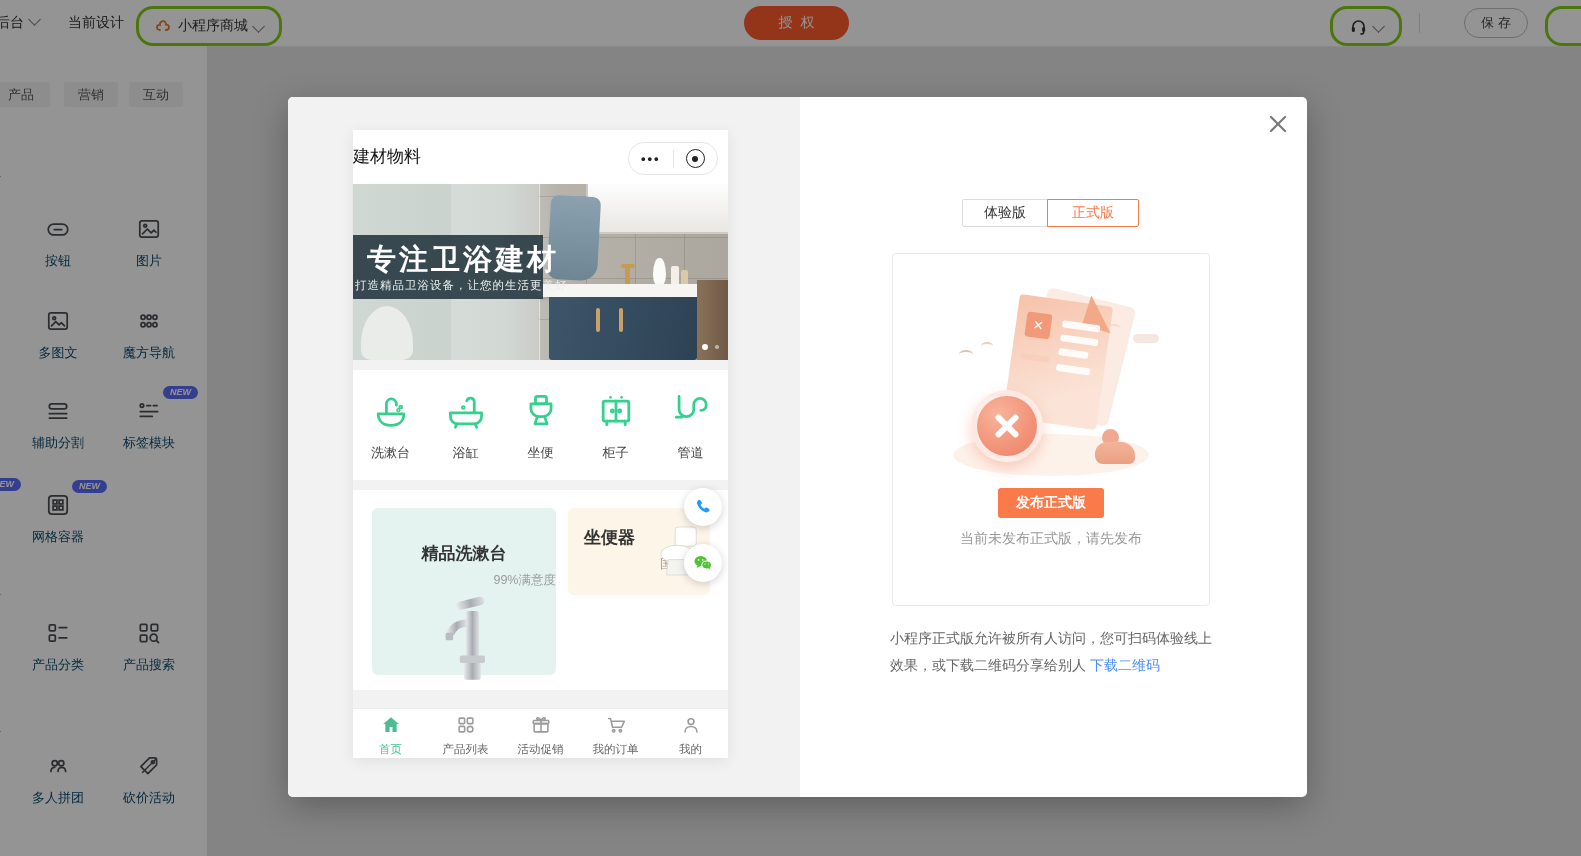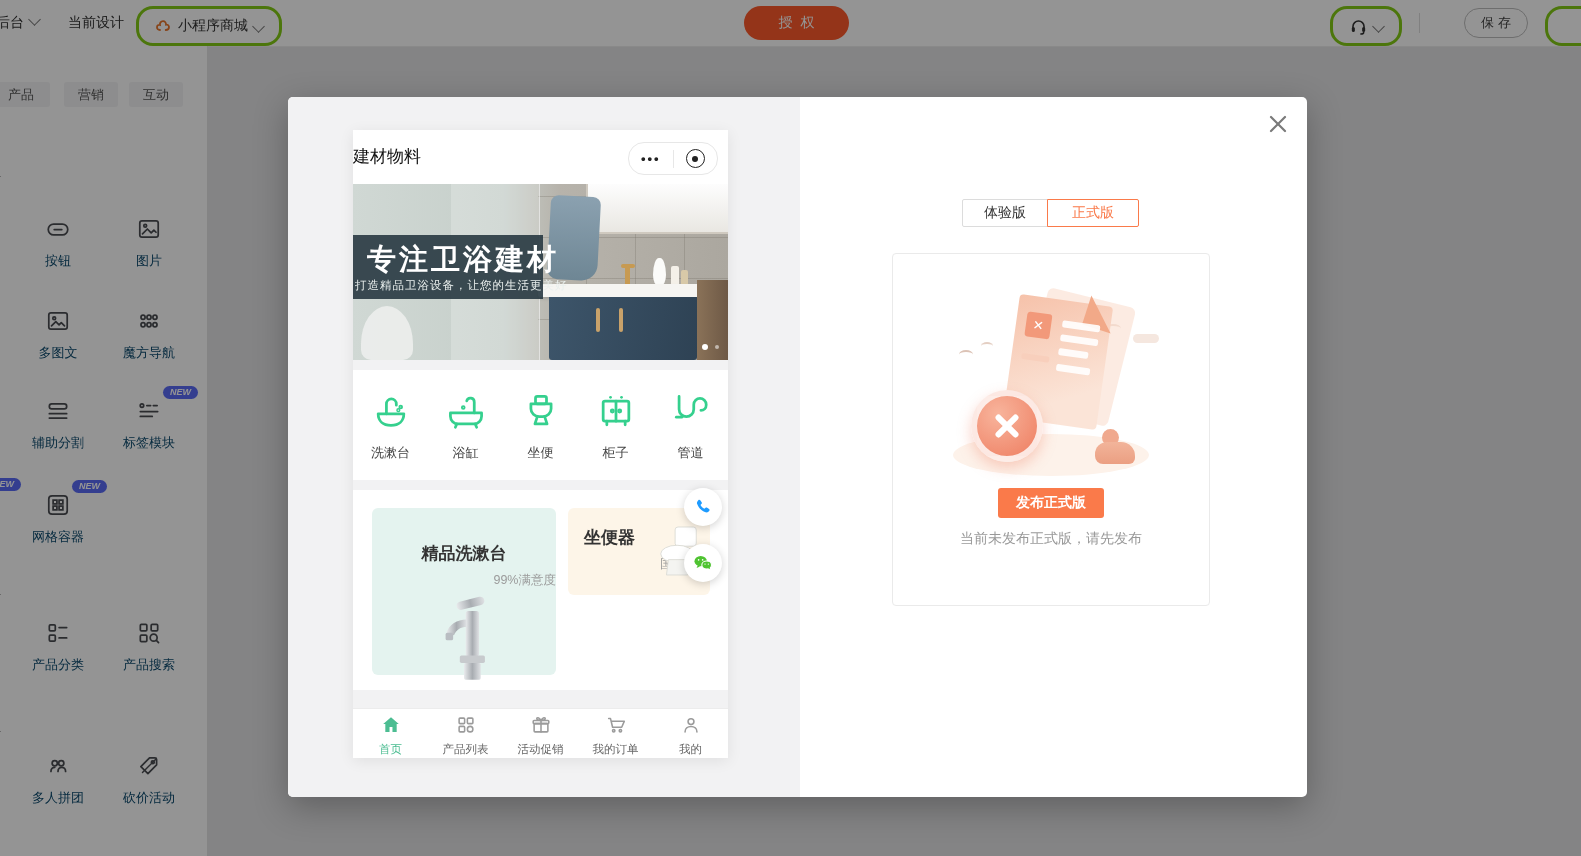--- a/index.html
+++ b/index.html
@@ -431,15 +431,18 @@
           <div class="il" style="left:50%;top:50%;width:30px;height:6px;background:#fff;border-radius:3px;transform:translate(-50%,-50%) rotate(45deg)"></div>
           <div class="il" style="left:50%;top:50%;width:30px;height:6px;background:#fff;border-radius:3px;transform:translate(-50%,-50%) rotate(-45deg)"></div>
         </div>
         <div class="il" style="right:42px;bottom:34px;width:17px;height:17px;border-radius:50%;background:#f0a98e"></div>
         <div class="il" style="right:26px;bottom:16px;width:40px;height:22px;border-radius:12px 14px 6px 8px;background:linear-gradient(#f2b49a,#eb9f82)"></div>
       </div>
       <button id="publish-btn">发布正式版</button>
       <div id="pub-status">当前未发布正式版，请先发布</div>
     </div>
 
+    <div id="pub-footer">
+      <span>小程序正式版允许被所有人访问，您可扫码体验线上效果，或下载二维码分享给别人 </span><a>下载二维码</a>
+    </div>
   </div>
 
 </div>
 
 </body></html>

